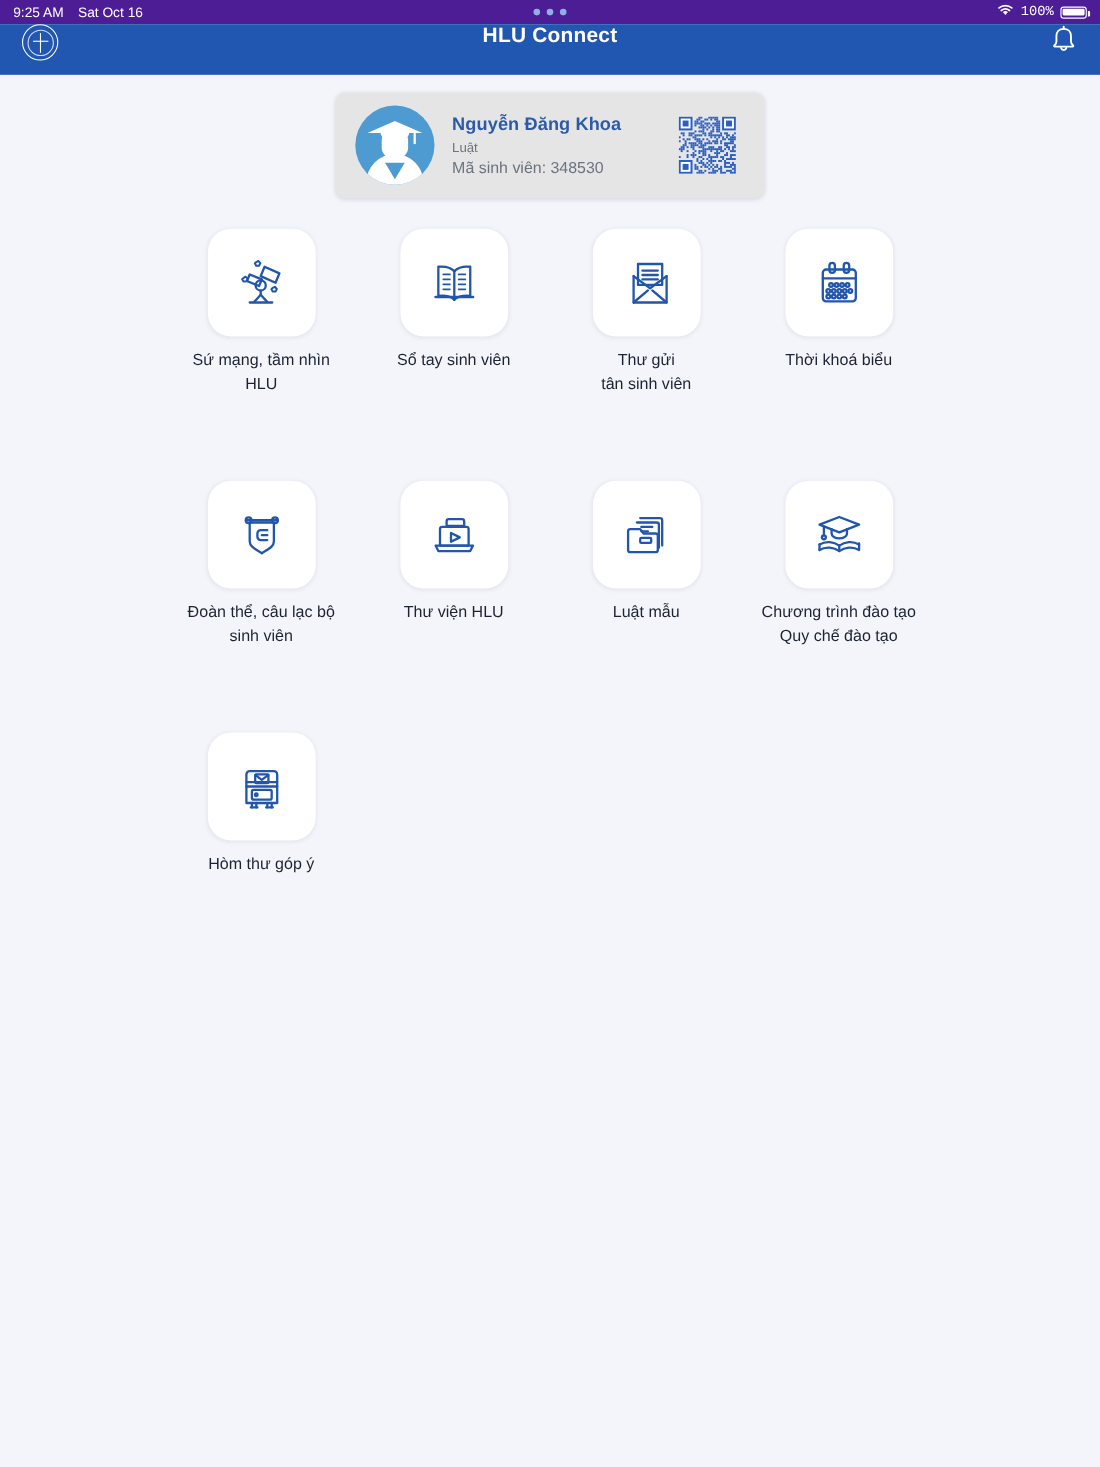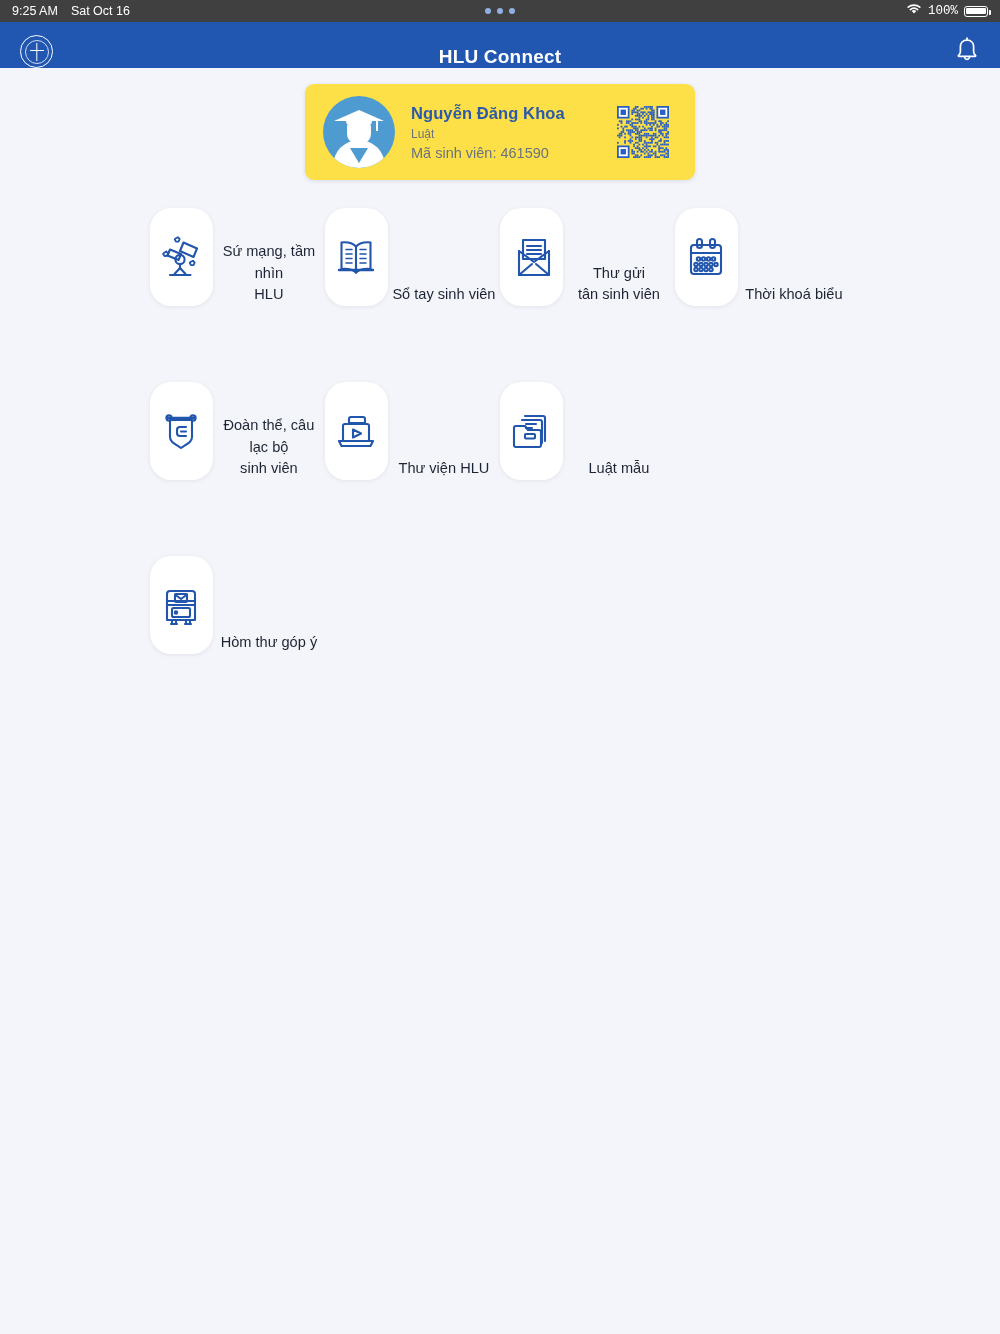--- a/index.html
+++ b/index.html
@@ -7,21 +7,21 @@
     width: 1000px; height: 1334px;
     background: #f4f5fa;
     font-family: "Liberation Sans", sans-serif;
     overflow: hidden;
   }
 
   
   .statusbar {
     position: absolute; top: 0; left: 0;
     width: 1000px; height: 22px;
-    background: #404040;
+    background: #4c1d95;
     display: flex; align-items: center;
     color: #ffffff;
     font-size: 12.5px;
     padding: 0 12px;
   }
   .sb-left { display: flex; align-items: center; gap: 13px; white-space: nowrap; }
   .sb-center { position: absolute; left: 0; right: 0; display: flex; justify-content: center; pointer-events: none; }
   .dots { display: flex; gap: 6px; }
   .dots i { width: 6px; height: 6px; border-radius: 50%; background: #8fb0e0; display: block; }
   .sb-right { margin-left: auto; display: flex; align-items: center; gap: 6px; z-index: 2; font-family: Liberation Mono, monospace; }
@@ -33,21 +33,21 @@
     content: ""; position: absolute; right: -3.5px; top: 3px;
     width: 2px; height: 5px; background: #ffffff; border-radius: 0 1px 1px 0;
   }
   .battery i { position: absolute; left: 1.4px; top: 1.4px; bottom: 1.4px; right: 1.4px; background: #ffffff; border-radius: 1px; display: block; }
 
   
   .navbar {
     position: absolute; top: 22px; left: 0;
     width: 1000px; height: 46px;
     background: #2157b0;
-    display: flex; align-items: flex-end;
+    display: flex; align-items: flex-start;
     padding: 0 20px;
   }
   .nav-title {
     position: absolute; left: 0; right: 0; text-align: center;
     color: #ffffff; font-size: 19px; font-weight: 600; letter-spacing: .2px;
   }
   .logo-seal {
     width: 33px; height: 33px; border-radius: 50%;
     border: 1.6px solid #ffffff;
     background: #2157b0;
@@ -65,21 +65,21 @@
   .logo-seal .inner::after {
     content: ""; position: absolute; left: 4px; right: 4px; top: 9px;
     height: 1.2px; background: #ffffff;
   }
   .bell { margin-left: auto; z-index: 2; cursor: pointer; }
 
   
   .profile-card {
     position: absolute; top: 84px; left: 305px;
     width: 390px; height: 96px;
-    background: #fde047; border-radius: 9px;
+    background: #e5e5e5; border-radius: 9px;
     box-shadow: 0 1px 4px rgba(30,50,90,.13);
     display: flex; align-items: center;
     padding: 0 18px;
   }
   .avatar {
     width: 72px; height: 72px; border-radius: 50%;
     background: #4e9bd1; flex: 0 0 auto;
     position: relative; overflow: hidden;
   }
   .avatar .body {
@@ -118,21 +118,21 @@
   
   .grid {
     position: absolute; top: 208px; left: 150px;
     width: 700px;
     display: grid;
     grid-template-columns: repeat(4, 175px);
     row-gap: 0;
   }
   .tile-cell {
     width: 175px;
-    display: flex; flex-direction: row; align-items: flex-end;
+    display: flex; flex-direction: column; align-items: center;
   }
   .tile {
     width: 98px; height: 98px;
     background: #ffffff; border-radius: 21px;
     box-shadow: 0 1px 4px rgba(40,60,100,.09);
     display: flex; align-items: center; justify-content: center;
     cursor: pointer;
   }
   .tile svg { display: block; }
   .tile-label {
@@ -192,21 +192,21 @@
     <span class="body"></span>
     <span class="collar"></span>
     <span class="head"></span>
     <span class="cap"></span>
     <span class="cap-base"></span>
     <span class="tassel"></span>
   </div>
   <div class="profile-text">
     <div class="p-name">Nguyễn Đăng Khoa</div>
     <div class="p-major">Luật</div>
-    <div class="p-code">Mã sinh viên: 461590</div>
+    <div class="p-code">Mã sinh viên: 348530</div>
   </div>
   <div class="qr">
     <svg class="qr-svg" width="52" height="52" viewBox="0 0 29 29">
         <rect x="10" y="0" width="1" height="1" fill="#2a5fc0"></rect>
         <rect x="11" y="0" width="1" height="1" fill="#2a5fc0"></rect>
         <rect x="15" y="0" width="1" height="1" fill="#2a5fc0"></rect>
         <rect x="16" y="0" width="1" height="1" fill="#2a5fc0"></rect>
         <rect x="17" y="0" width="1" height="1" fill="#2a5fc0"></rect>
         <rect x="18" y="0" width="1" height="1" fill="#2a5fc0"></rect>
         <rect x="19" y="0" width="1" height="1" fill="#2a5fc0"></rect>
@@ -653,20 +653,36 @@
         <path d="M22 13 H40 a2 2 0 0 1 2 2 V38"></path>
         <path d="M19 17 H37 a2 2 0 0 1 2 2 V40"></path>
         <path d="M23 21 h10 M23 25 h6"></path>
         <path d="M13 23 h9 l3 4 h11 a2 2 0 0 1 2 2 V42 a2 2 0 0 1 -2 2 H13 a2 2 0 0 1 -2 -2 V25 a2 2 0 0 1 2 -2 Z"></path>
         <rect x="22" y="31" width="10" height="4.5" rx="1"></rect>
       </g>
         </svg>
       </div>
       <div class="tile-label">Luật mẫu</div>
     </div>
+    <div class="tile-cell">
+      <div class="tile">
+        <svg width="56" height="56" viewBox="0 0 56 56">
+      <g fill="none" stroke="#2156ac" stroke-width="2.1" stroke-linecap="round" stroke-linejoin="round">
+        <path d="M28 12 L46 19 L28 26 L10 19 Z"></path>
+        <path d="M21 23 v4 c0 2.6 3.2 4.5 7 4.5 s7 -1.9 7 -4.5 v-4"></path>
+        <path d="M14 20.5 V29"></path>
+        <circle cx="14" cy="30.5" r="1.8"></circle>
+        <path d="M10 37 C16 33.5 23 34.5 28 38 c5 -3.5 12 -4.5 18 -1"></path>
+        <path d="M10 42 C16 38.5 23 39.5 28 43 c5 -3.5 12 -4.5 18 -1"></path>
+        <path d="M10 37 V42 M46 36 V41 M28 38 V43"></path>
+      </g>
+        </svg>
+      </div>
+      <div class="tile-label">Chương trình đào tạo<br>Quy chế đào tạo</div>
+    </div>
     <div class="row-sp"></div>
     <div class="tile-cell">
       <div class="tile">
         <svg width="56" height="56" viewBox="0 0 56 56">
       <g fill="none" stroke="#2156ac" stroke-width="2.1" stroke-linecap="round" stroke-linejoin="round">
         <path d="M17 14 h22 a3 3 0 0 1 3 3 V43 H14 V17 a3 3 0 0 1 3 -3 Z"></path>
         <path d="M14 28 H42"></path>
         <path d="M14 24 H42"></path>
         <rect x="22" y="17" width="12" height="8" rx="1"></rect>
         <path d="M22 17.5 L28 22 L34 17.5"></path>

